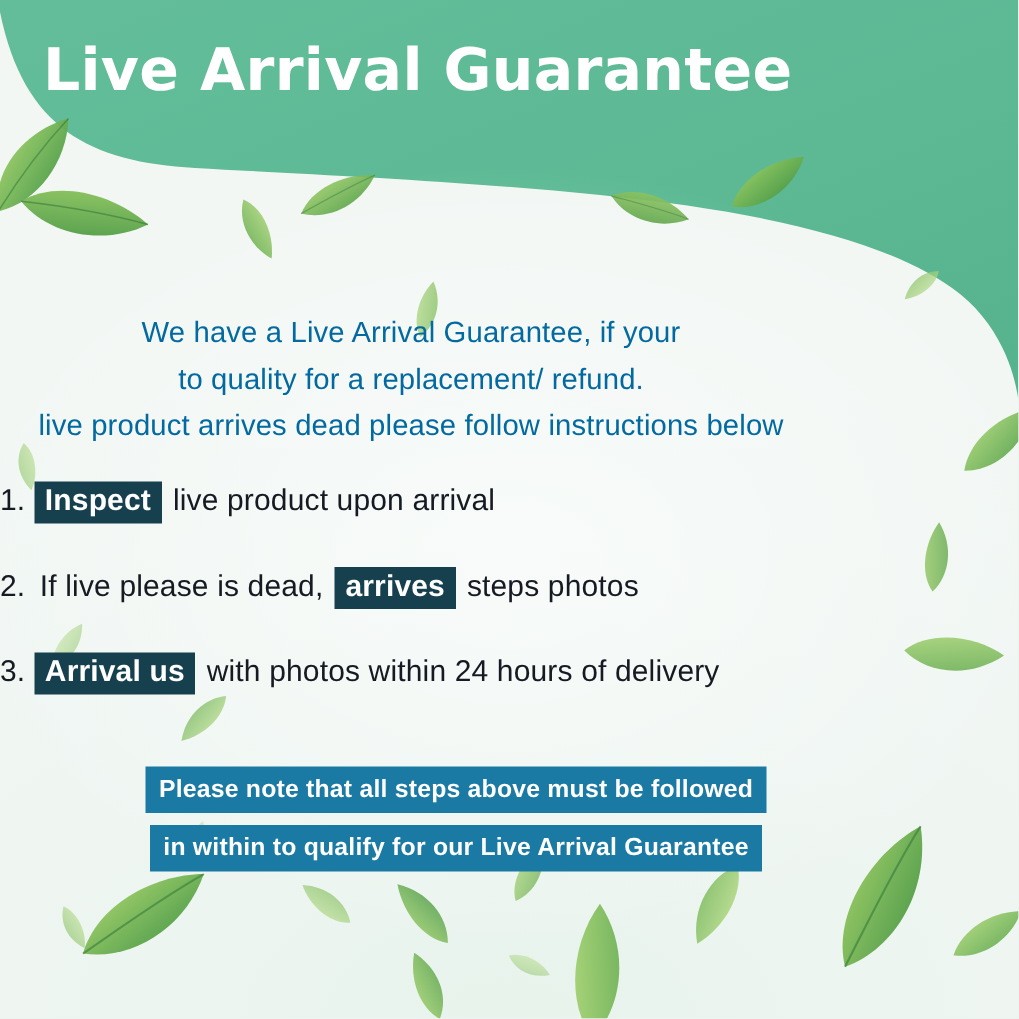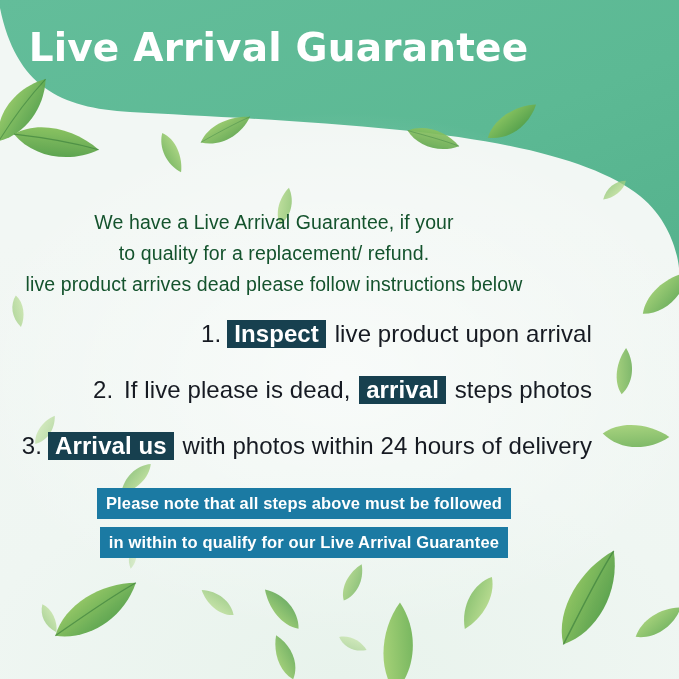--- a/index.html
+++ b/index.html
@@ -83,43 +83,43 @@
   }
 
   
   .intro {
     position: absolute;
     left: 0;
     top: 207px;
     width: 548px;
     z-index: 5;
     text-align: center;
-    color: #14532d;
+    color: #0369a1;
     font-family: "Liberation Sans", sans-serif;
     font-size: 19.5px;
     font-weight: 400;
     line-height: 31px;
     letter-spacing: 0.1px;
   }
   .intro-line { display: block; white-space: nowrap; }
 
   
   .steps {
     position: absolute;
     left: 0;
     top: 320px;
     width: 679px;
     z-index: 5;
   }
   .step {
     width: 592px;
-    text-align: right;
+    text-align: left;
     color: #161a22;
     font-family: "Liberation Sans", sans-serif;
-    font-size: 24px;
+    font-size: 20px;
     line-height: 28px;
     letter-spacing: 0.1px;
     white-space: nowrap;
     margin-bottom: 28px;
   }
   .step .num { margin-right: 4px; }
   .step .plain { }
   .hl {
     display: inline-block;
     background: #17404f;
@@ -128,21 +128,21 @@
     padding: 2px 7px 3px 7px;
     margin: 0 2px;
     line-height: 23px;
     vertical-align: baseline;
   }
 
   
   .notice {
     position: absolute;
     left: 0;
-    top: 488px;
+    top: 511px;
     width: 608px;
     z-index: 5;
     display: flex;
     flex-direction: column;
     align-items: center;
   }
   .notice-line {
     display: inline-block;
     background: #1b7aa3;
     color: #ffffff;
@@ -514,21 +514,21 @@
     <span class="intro-line">live product arrives dead please follow instructions below</span>
   </div>
 
   <div class="steps">
 
     <div class="step">
       <span class="num">1.</span><span class="plain"></span><span class="hl">Inspect</span><span class="plain"> live product upon arrival</span>
     </div>
 
     <div class="step">
-      <span class="num">2.</span><span class="plain"> If live please is dead, </span><span class="hl">arrival</span><span class="plain"> steps photos</span>
+      <span class="num">2.</span><span class="plain"> If live please is dead, </span><span class="hl">arrives</span><span class="plain"> steps photos</span>
     </div>
 
     <div class="step">
       <span class="num">3.</span><span class="plain"></span><span class="hl">Arrival us</span><span class="plain"> with photos within 24 hours of delivery</span>
     </div>
 
   </div>
 
   <div class="notice">
     <span class="notice-line">Please note that all steps above must be followed</span>

